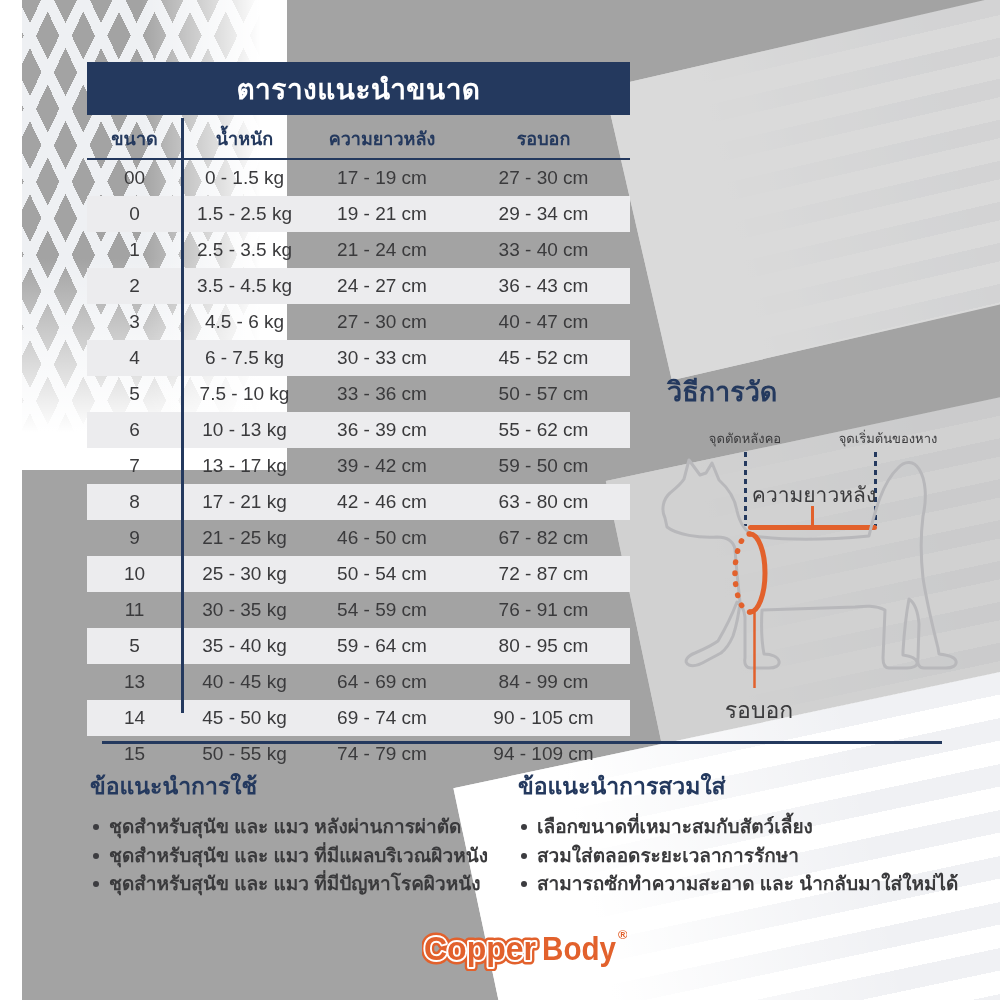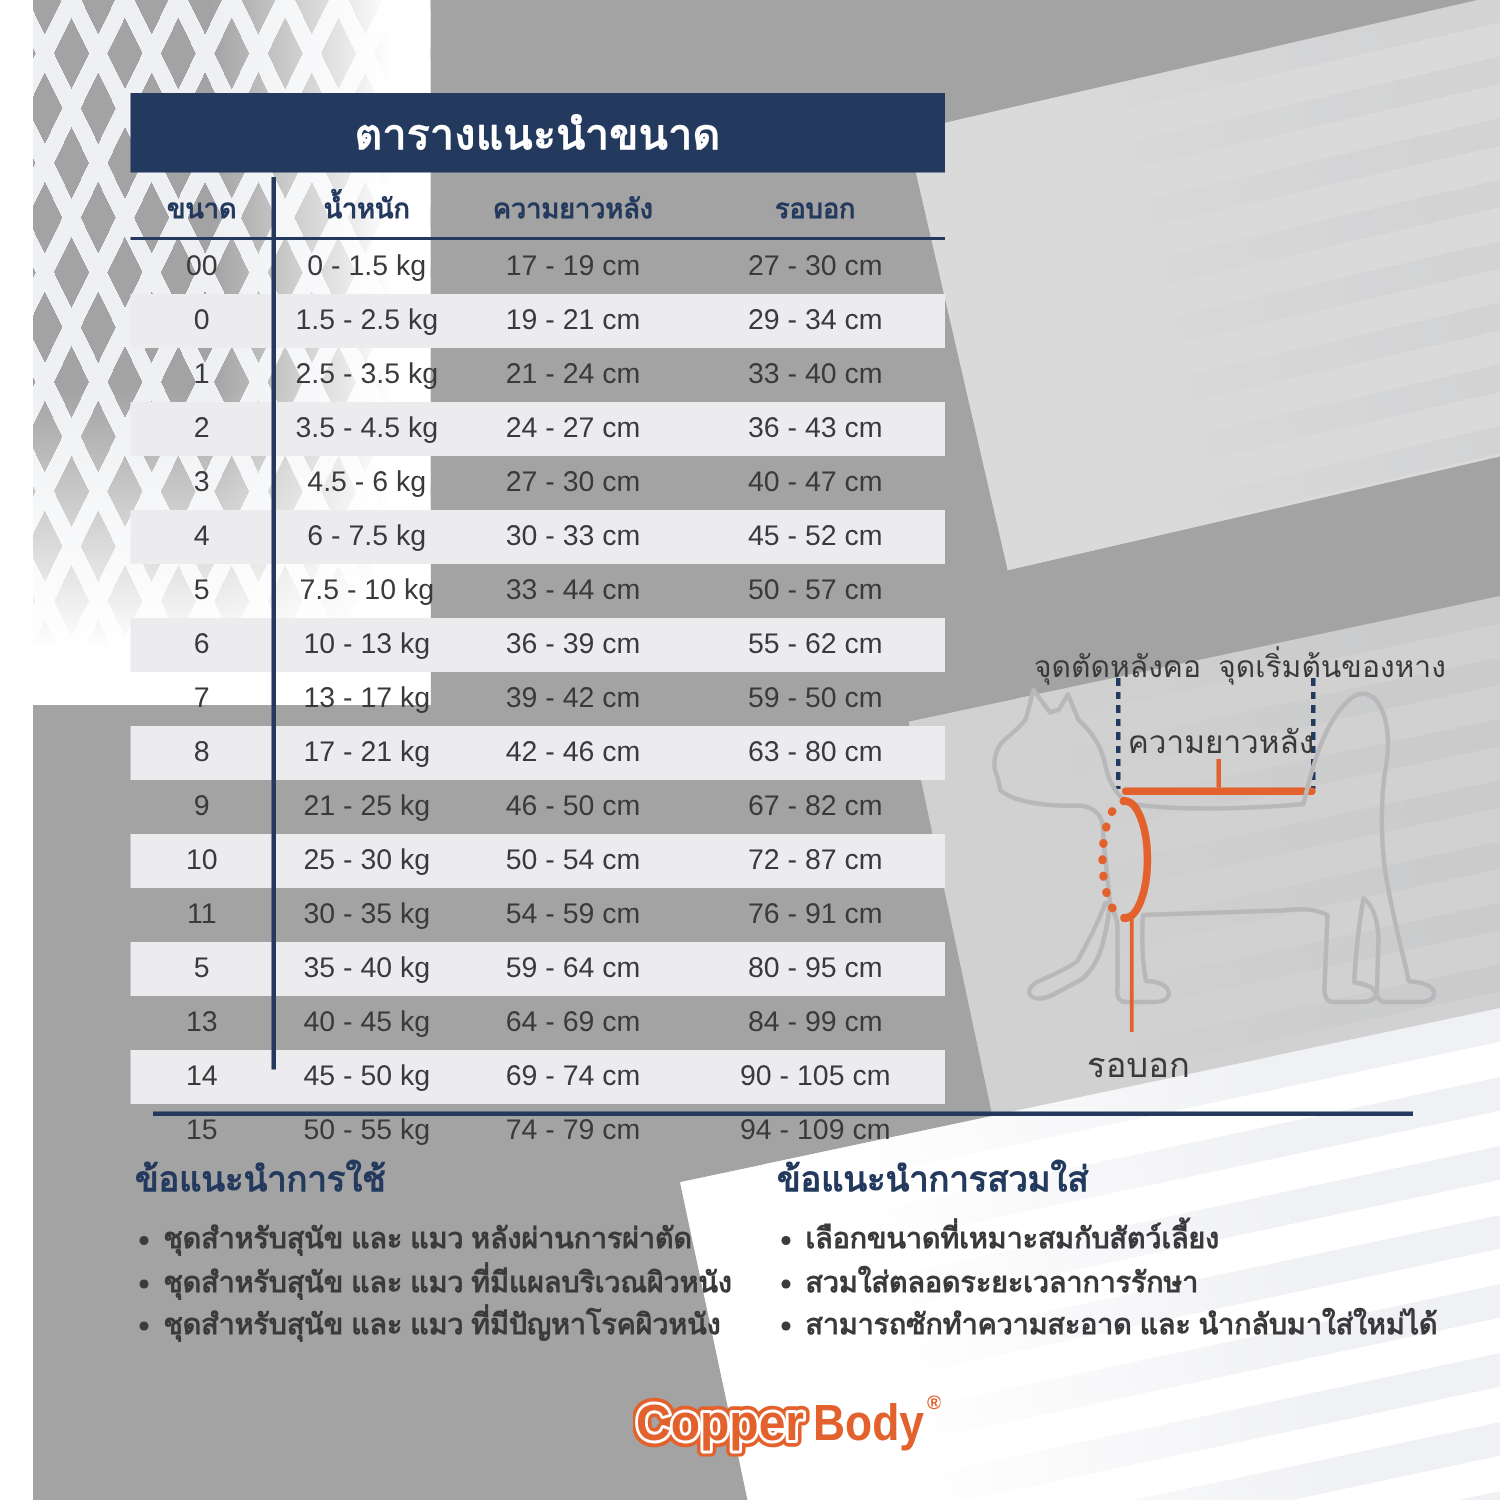--- a/index.html
+++ b/index.html
@@ -37,21 +37,21 @@
   .thead{display:flex;height:40px;margin-top:3px;align-items:center;border-bottom:2.5px solid var(--navy);}
   .thead .cell{font-weight:bold;color:var(--navy);font-size:18px;}
   .cell{text-align:center;flex:none;}
   .c0{width:95px}.c1{width:125px}.c2{width:150px}.c3{width:173px}
   .trow{display:flex;height:36px;align-items:center;font-size:19px;color:var(--ink);}
   .trow.striped{background:var(--stripe);}
   .vdivider{position:absolute;left:94px;top:56px;width:2.5px;height:595px;background:var(--navy);}
 
   
   .measure-title{position:absolute;left:645px;top:370px;font-size:27px;font-weight:bold;color:var(--navy);}
-  .point-label{position:absolute;top:428px;transform:translateX(-50%);font-size:20px;color:var(--ink);white-space:nowrap;}
+  .point-label{position:absolute;top:428px;transform:translateX(-50%);font-size:13px;color:var(--ink);white-space:nowrap;}
   #neck-label{left:723px;} #tail-label{left:866px;}
   .dash-line{position:absolute;top:452px;width:3px;height:74px;
     background:repeating-linear-gradient(to bottom,var(--navy) 0 5px,rgba(255,255,255,0) 5px 9px);}
   #dash-neck{left:722px;} #dash-tail{left:852px;}
   .backlen-label{position:absolute;left:792px;top:478px;transform:translateX(-50%);font-size:21px;color:var(--ink);white-space:nowrap;}
   .backlen-tick{position:absolute;left:789px;top:506px;width:2.5px;height:19px;background:var(--orange);}
   .backlen-line{position:absolute;left:726px;top:525px;width:129px;height:5px;border-radius:3px;background:var(--orange);}
   .cat-svg{position:absolute;left:635px;top:452px;}
   .chest-label{position:absolute;left:737px;top:692px;transform:translateX(-50%);font-size:23px;color:var(--ink);}
 
@@ -124,21 +124,21 @@
         </div>
         <div class="trow striped">
           <div class="cell c0">4</div>
           <div class="cell c1">6 - 7.5 kg</div>
           <div class="cell c2">30 - 33 cm</div>
           <div class="cell c3">45 - 52 cm</div>
         </div>
         <div class="trow">
           <div class="cell c0">5</div>
           <div class="cell c1">7.5 - 10 kg</div>
-          <div class="cell c2">33 - 44 cm</div>
+          <div class="cell c2">33 - 36 cm</div>
           <div class="cell c3">50 - 57 cm</div>
         </div>
         <div class="trow striped">
           <div class="cell c0">6</div>
           <div class="cell c1">10 - 13 kg</div>
           <div class="cell c2">36 - 39 cm</div>
           <div class="cell c3">55 - 62 cm</div>
         </div>
         <div class="trow">
           <div class="cell c0">7</div>
@@ -191,20 +191,21 @@
         <div class="trow">
           <div class="cell c0">15</div>
           <div class="cell c1">50 - 55 kg</div>
           <div class="cell c2">74 - 79 cm</div>
           <div class="cell c3">94 - 109 cm</div>
         </div>
       </div>
     <div class="vdivider"></div>
   </div>
 
+  <div class="measure-title">วิธีการวัด</div>
   <div class="point-label" id="neck-label">จุดตัดหลังคอ</div>
   <div class="point-label" id="tail-label">จุดเริ่มต้นของหาง</div>
   <div class="dash-line" id="dash-neck"></div>
   <div class="dash-line" id="dash-tail"></div>
   <div class="backlen-label">ความยาวหลัง</div>
   <div class="backlen-tick"></div>
   <div class="backlen-line"></div>
 
   <svg class="cat-svg" width="320" height="240" viewBox="0 0 320 240" aria-hidden="true">
     <path d="M 8 66 C 4 58, 6 47, 13 41 C 19 36, 24 32, 27 27 L 32 8 L 43 23 L 49 21 L 55 11 L 62 28

